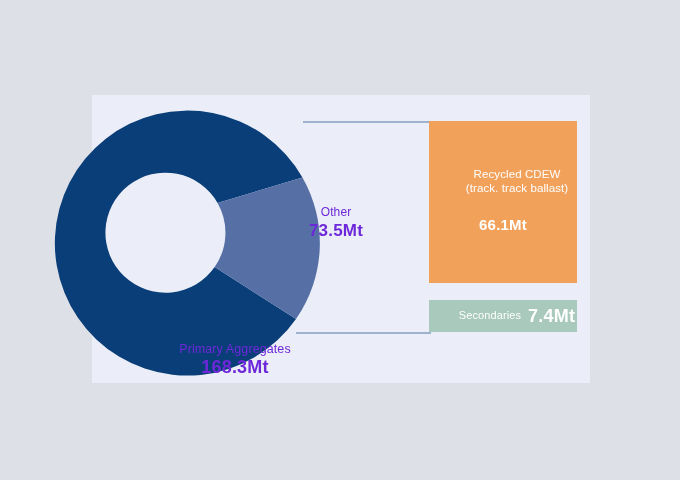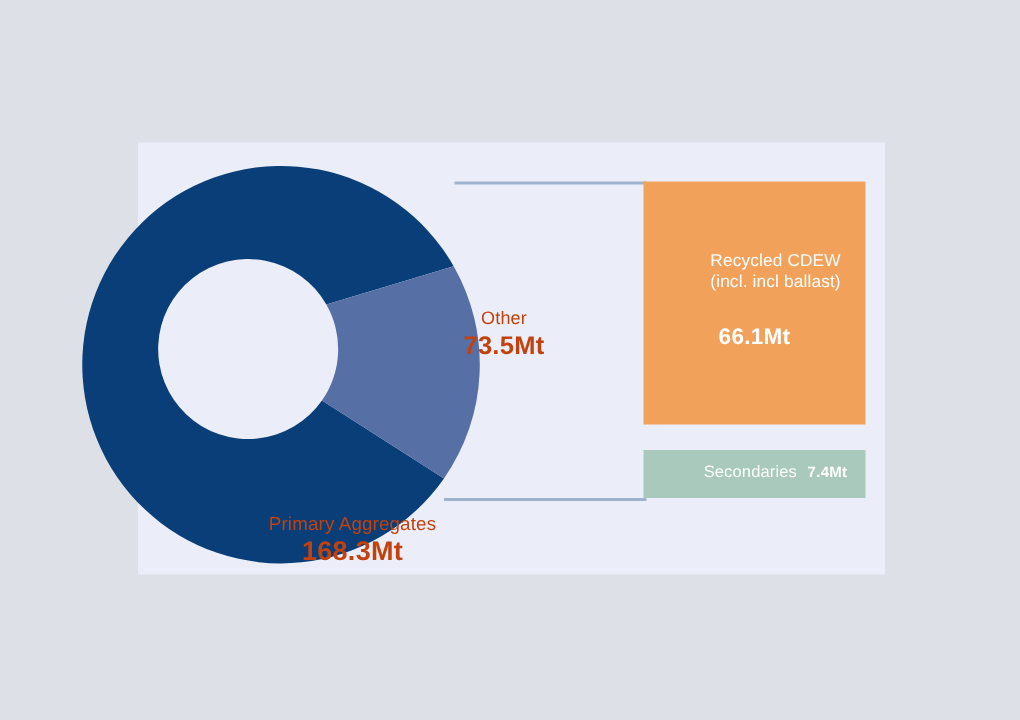--- a/index.html
+++ b/index.html
@@ -111,29 +111,29 @@
     letter-spacing: 0.2px;
   }
   #bar-segment-recycled .seg-value {
     margin-top: 20px;
   }
   #bar-segment-secondaries .seg-label {
     font-size: 11px;
     line-height: 13px;
   }
   #bar-segment-secondaries .seg-value {
-    font-size: 10px;
+    font-size: 18px;
     line-height: 16px;
   }
 
   
   .donut-label {
     position: absolute;
     text-align: center;
-    color: #c2410c;
+    color: #6d28d9;
     pointer-events: none;
   }
   #label-other {
     left: 288px;
     top: 204px;
     width: 96px;
   }
   #label-primary {
     left: 145px;
     top: 305px;
@@ -192,21 +192,21 @@
 
   <div class="donut-label" id="label-primary">
     <div class="dl-name">Primary Aggregates</div>
     <div class="dl-value">168.3Mt</div>
   </div>
 
   <div id="stacked-bar">
 
     <div id="bar-segment-recycled">
       <div class="seg-label">Recycled CDEW</div>
-      <div class="seg-label">(incl. incl ballast)</div>
+      <div class="seg-label">(track. track ballast)</div>
       <div class="seg-value">66.1Mt</div>
     </div>
 
     <div id="bar-segment-secondaries">
       <div class="seg-label">Secondaries</div>
       <div class="seg-value">7.4Mt</div>
     </div>
 
   </div>
 

